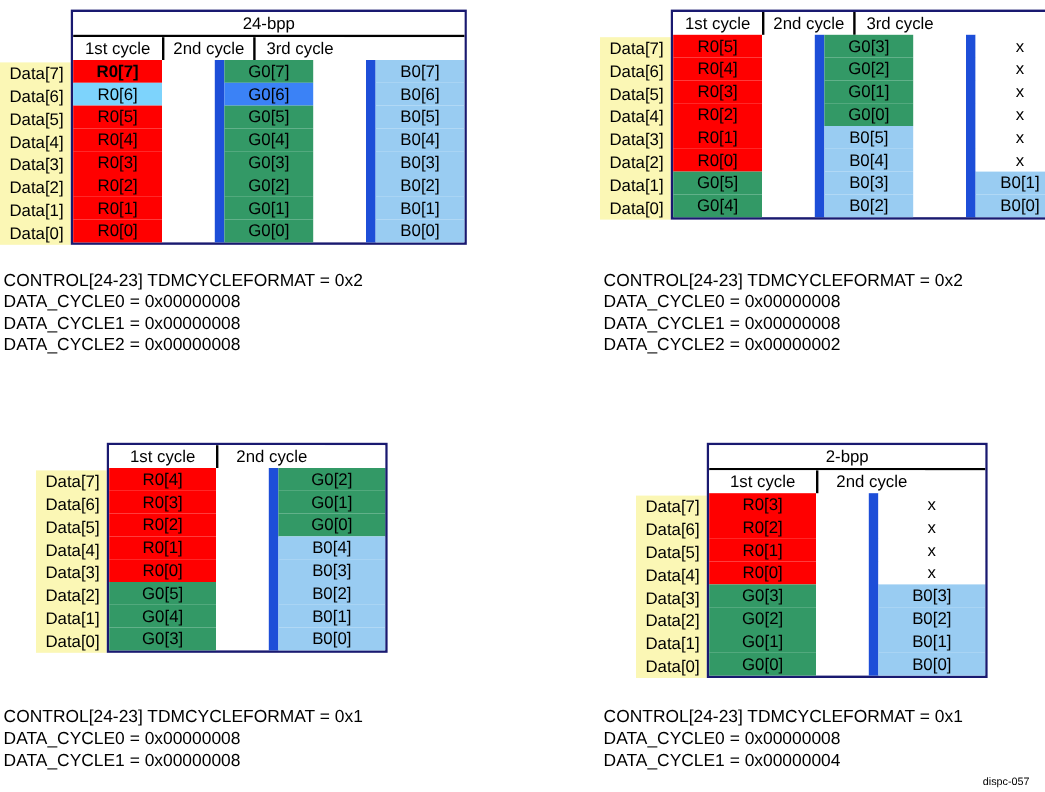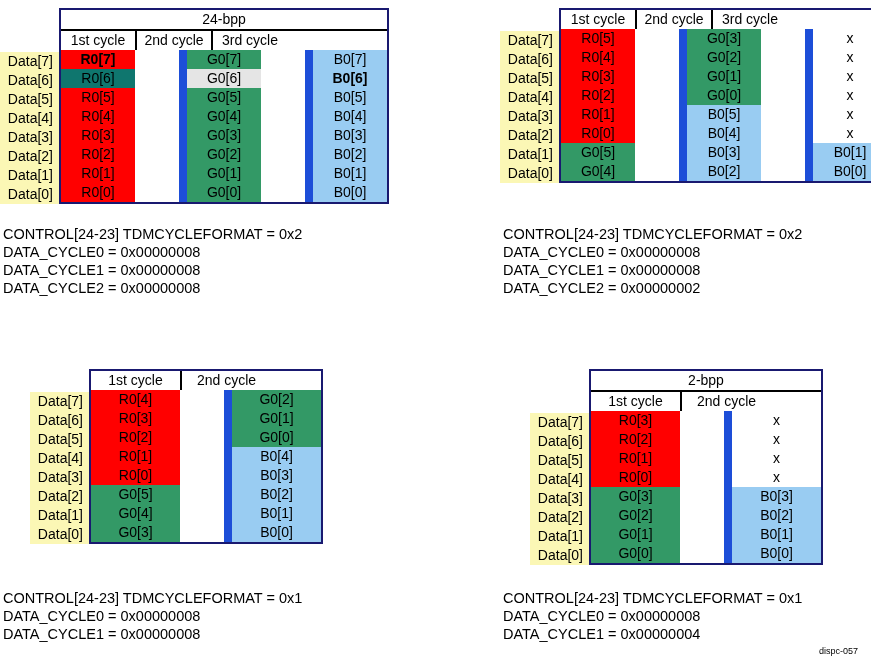--- a/index.html
+++ b/index.html
@@ -132,41 +132,41 @@
     <div class="grid-wrap">
       <div class="title-row">24-bpp</div>
       <div class="cycle-head" id="head-24bpp">
           <div class="hcell w3">1st cycle</div>
           <div class="hcell w3">2nd cycle</div>
           <div class="hcell w3">3rd cycle</div>
         </div>
       <div class="body-rows" id="body-24bpp">
           <div class="body-col w3">
             <div class="cell" style="background: rgb(255, 0, 0); font-weight: bold;">R0[7]</div>
-            <div class="cell" style="background: #0f766e;">R0[6]</div>
+            <div class="cell" style="background: #7dd3fc;">R0[6]</div>
             <div class="cell" style="background: rgb(255, 0, 0);">R0[5]</div>
             <div class="cell" style="background: rgb(255, 0, 0);">R0[4]</div>
             <div class="cell" style="background: rgb(255, 0, 0);">R0[3]</div>
             <div class="cell" style="background: rgb(255, 0, 0);">R0[2]</div>
             <div class="cell" style="background: rgb(255, 0, 0);">R0[1]</div>
             <div class="cell" style="background: rgb(255, 0, 0);">R0[0]</div>
           </div>
           <div class="body-col w3">
             <div class="cell" style="background: rgb(51, 153, 102);">G0[7]</div>
-            <div class="cell" style="background: #e5e5e5;">G0[6]</div>
+            <div class="cell" style="background: #3b82f6;">G0[6]</div>
             <div class="cell" style="background: rgb(51, 153, 102);">G0[5]</div>
             <div class="cell" style="background: rgb(51, 153, 102);">G0[4]</div>
             <div class="cell" style="background: rgb(51, 153, 102);">G0[3]</div>
             <div class="cell" style="background: rgb(51, 153, 102);">G0[2]</div>
             <div class="cell" style="background: rgb(51, 153, 102);">G0[1]</div>
             <div class="cell" style="background: rgb(51, 153, 102);">G0[0]</div>
           </div>
           <div class="body-col w3">
             <div class="cell" style="background: rgb(153, 204, 242);">B0[7]</div>
-            <div class="cell" style="background: rgb(153, 204, 242); font-weight: bold;">B0[6]</div>
+            <div class="cell" style="background: rgb(153, 204, 242);">B0[6]</div>
             <div class="cell" style="background: rgb(153, 204, 242);">B0[5]</div>
             <div class="cell" style="background: rgb(153, 204, 242);">B0[4]</div>
             <div class="cell" style="background: rgb(153, 204, 242);">B0[3]</div>
             <div class="cell" style="background: rgb(153, 204, 242);">B0[2]</div>
             <div class="cell" style="background: rgb(153, 204, 242);">B0[1]</div>
             <div class="cell" style="background: rgb(153, 204, 242);">B0[0]</div>
           </div>
         </div>
     </div>
   </div>

